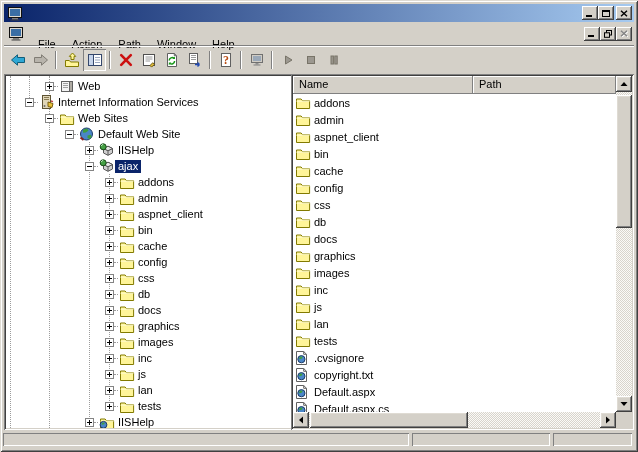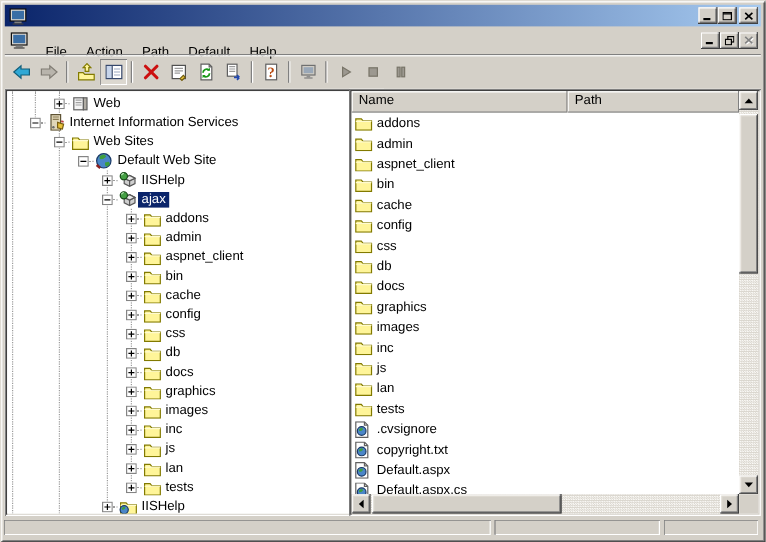--- a/index.html
+++ b/index.html
@@ -115,21 +115,21 @@
           <rect x="1.5" y="1.5" width="13" height="10" fill="#DCD8D0" stroke="#101010"></rect>
           <rect x="3" y="3" width="10" height="7" fill="#3A6EA5"></rect>
           <rect x="5" y="12" width="6" height="1.5" fill="#808080"></rect>
           <rect x="3.5" y="13.5" width="9" height="1" fill="#404040"></rect>
         </svg>
       </span>
     <span id="menu-items" style="display:flex">
         <span class="menu-item">File</span>
         <span class="menu-item">Action</span>
         <span class="menu-item">Path</span>
-        <span class="menu-item">Default</span>
+        <span class="menu-item">Window</span>
         <span class="menu-item">Help</span>
       </span>
     <span class="cap-group" id="mdi-buttons">
         <span class="cap-btn">
           <svg width="8" height="7" viewBox="0 0 8 7" xmlns="http://www.w3.org/2000/svg">
             <rect x="0" y="5" width="6" height="2" fill="#000"></rect>
           </svg>
         </span>
         <span class="cap-btn">
           <svg width="8" height="8" viewBox="0 0 8 8" xmlns="http://www.w3.org/2000/svg">

